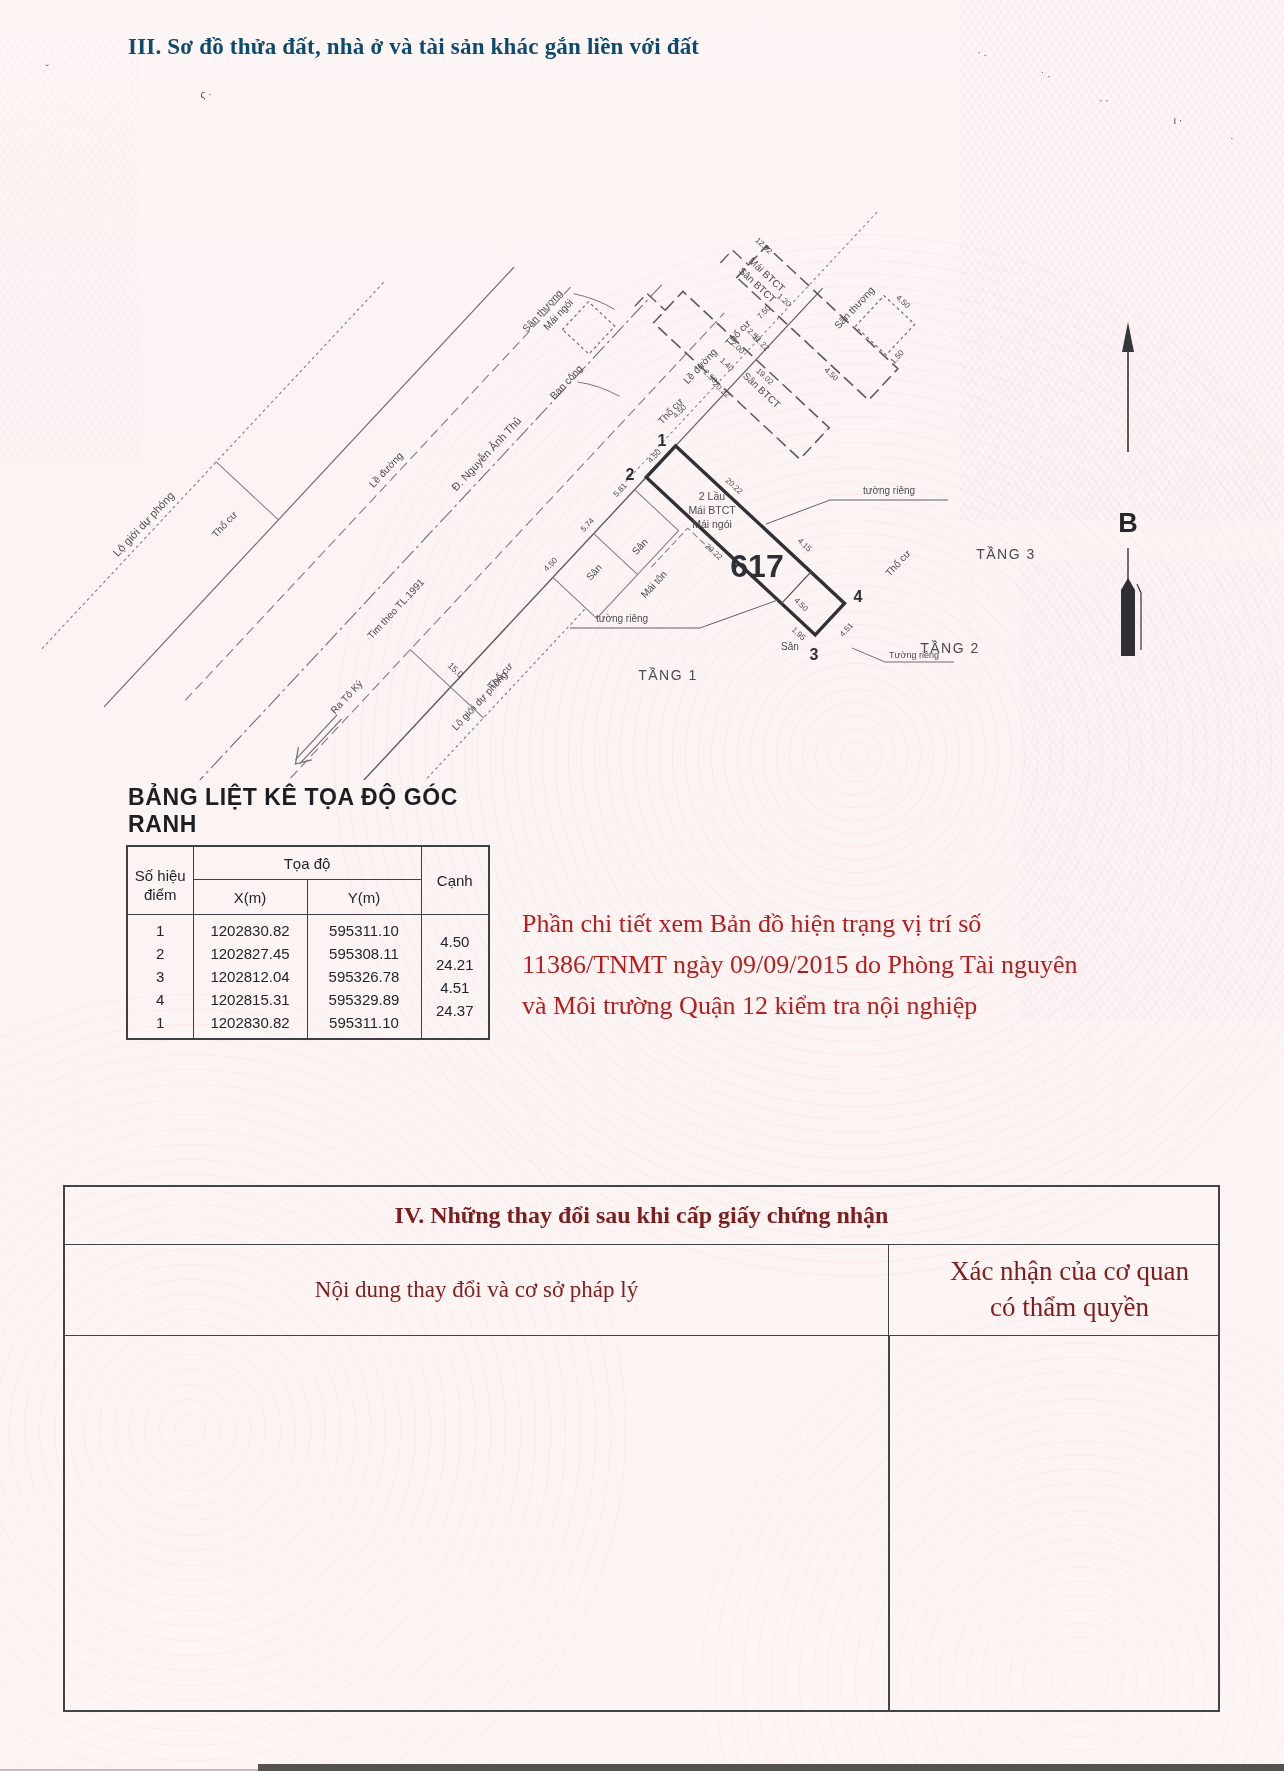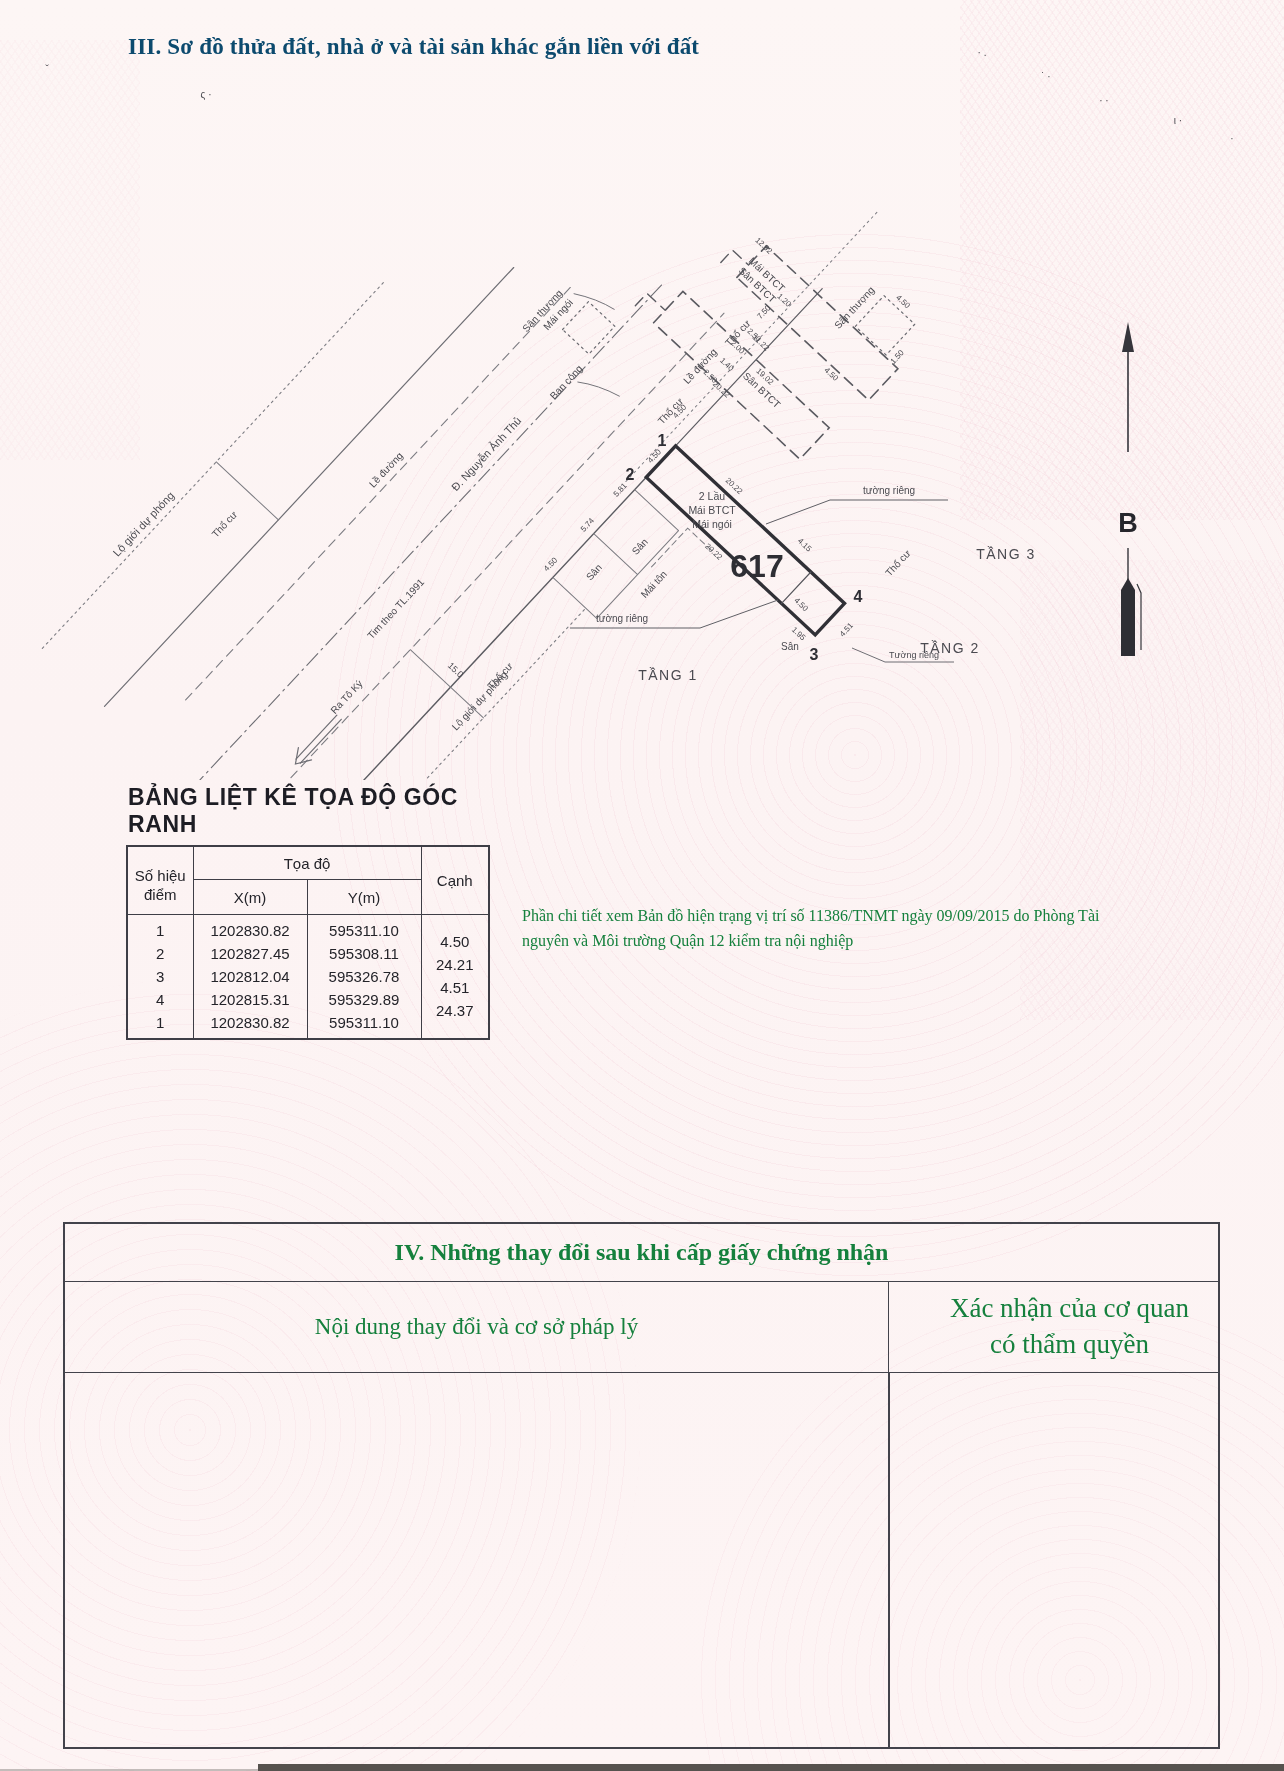--- a/index.html
+++ b/index.html
@@ -39,27 +39,27 @@
   .ctbl .hc{height:32px;}
   .ctbl .hc2{height:34px;}
   .ctbl .twolines{line-height:19px;padding-top:8px;}
   .cellstack div{height:23px;line-height:23px;}
   .datacell{vertical-align:top;padding-top:4px !important;padding-bottom:4px !important;}
   .edgecol{padding-top:15px !important;}
   .edgecol div{height:23px;line-height:23px;text-align:center;}
 
   .note{
     position:absolute;left:522px;top:903px;width:584px;
-    font-family:"Liberation Serif",serif;font-size:16px;line-height:1.58;color:#15803d;
+    font-family:"Liberation Serif",serif;font-size:26px;line-height:1.58;color:#b91c1c;
   }
 
   
   .sec4{position:absolute;left:63px;top:1185px;width:1157px;height:527px;
-        border:2px solid #43434b;box-sizing:border-box;color:#15803d;
-        font-family:"Liberation Serif",serif;display:flex;flex-direction:column;margin-top:37px;}
+        border:2px solid #43434b;box-sizing:border-box;color:#7f1d1d;
+        font-family:"Liberation Serif",serif;display:flex;flex-direction:column;}
   .sec4-title{height:57px;flex:0 0 57px;border-bottom:1.5px solid #43434b;
         display:flex;align-items:center;justify-content:center;
         font-weight:bold;font-size:24px;}
   .sec4-head{flex:0 0 90px;display:flex;border-bottom:1.5px solid #43434b;gap:32px;}
   .sec4-hl{flex:0 0 823px;border-right:1.5px solid #43434b;display:flex;align-items:center;justify-content:center;font-size:23px;}
   .sec4-hr{flex:1;display:flex;flex-direction:column;align-items:center;justify-content:center;font-size:27px;line-height:1.32;text-align:center;}
   .sec4-body{flex:1;position:relative;}
   .sec4-div{position:absolute;left:823px;top:0;bottom:0;width:1.5px;background:#43434b;}
 
   .bottom-strip{position:absolute;left:258px;right:0;bottom:0;height:7px;background:#56524e;}

